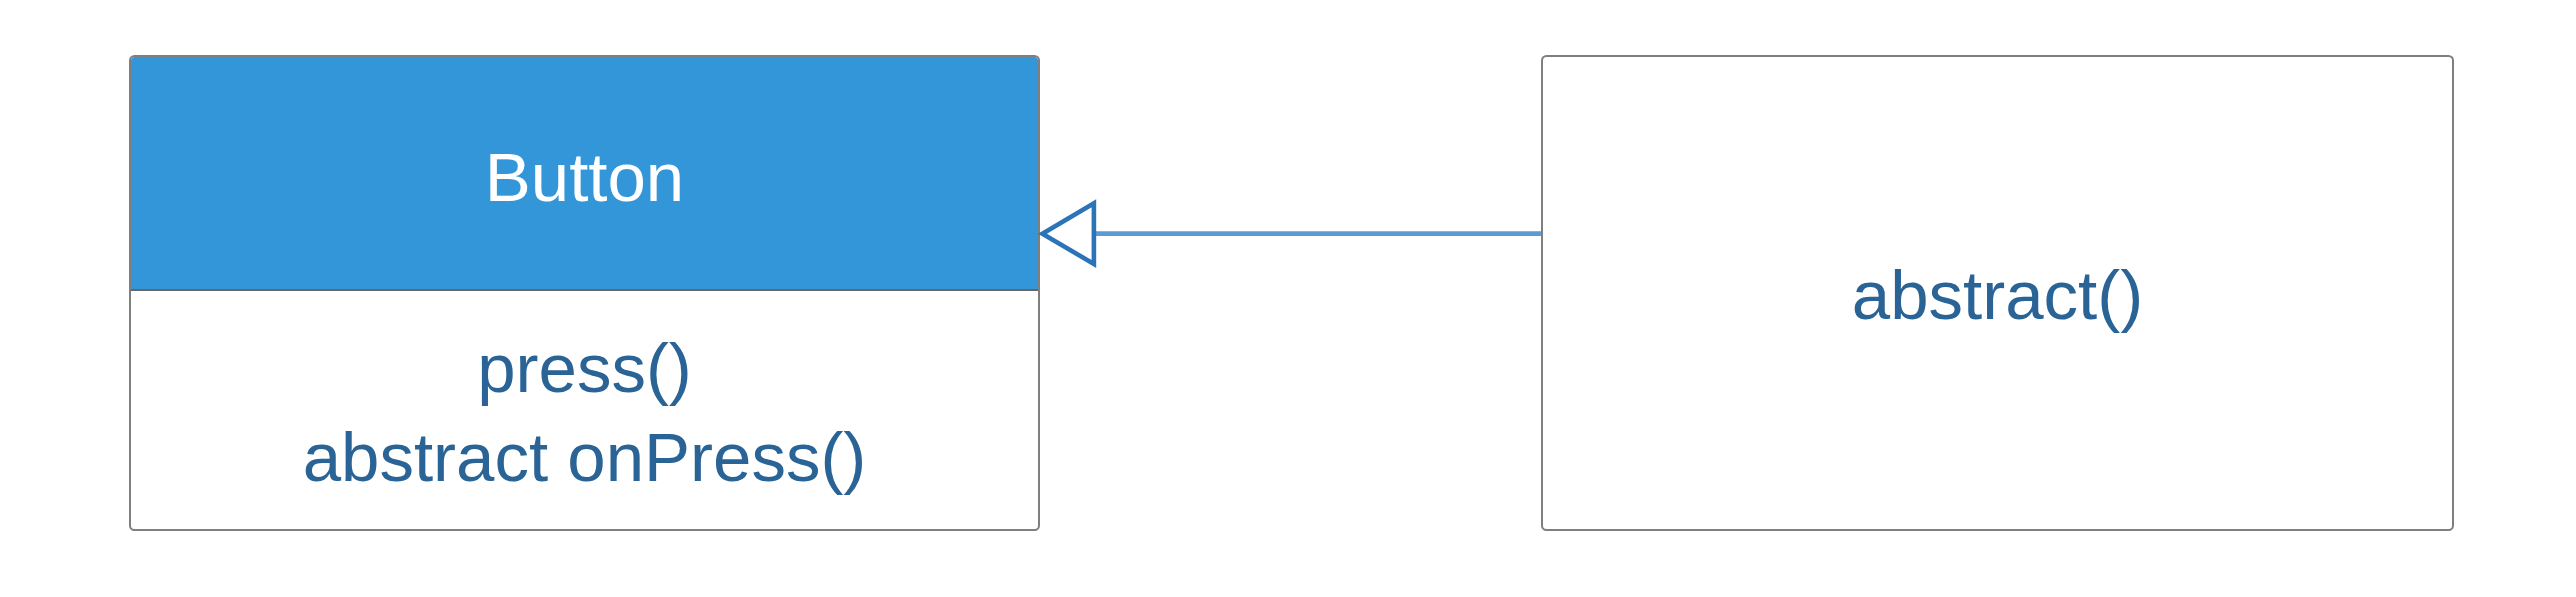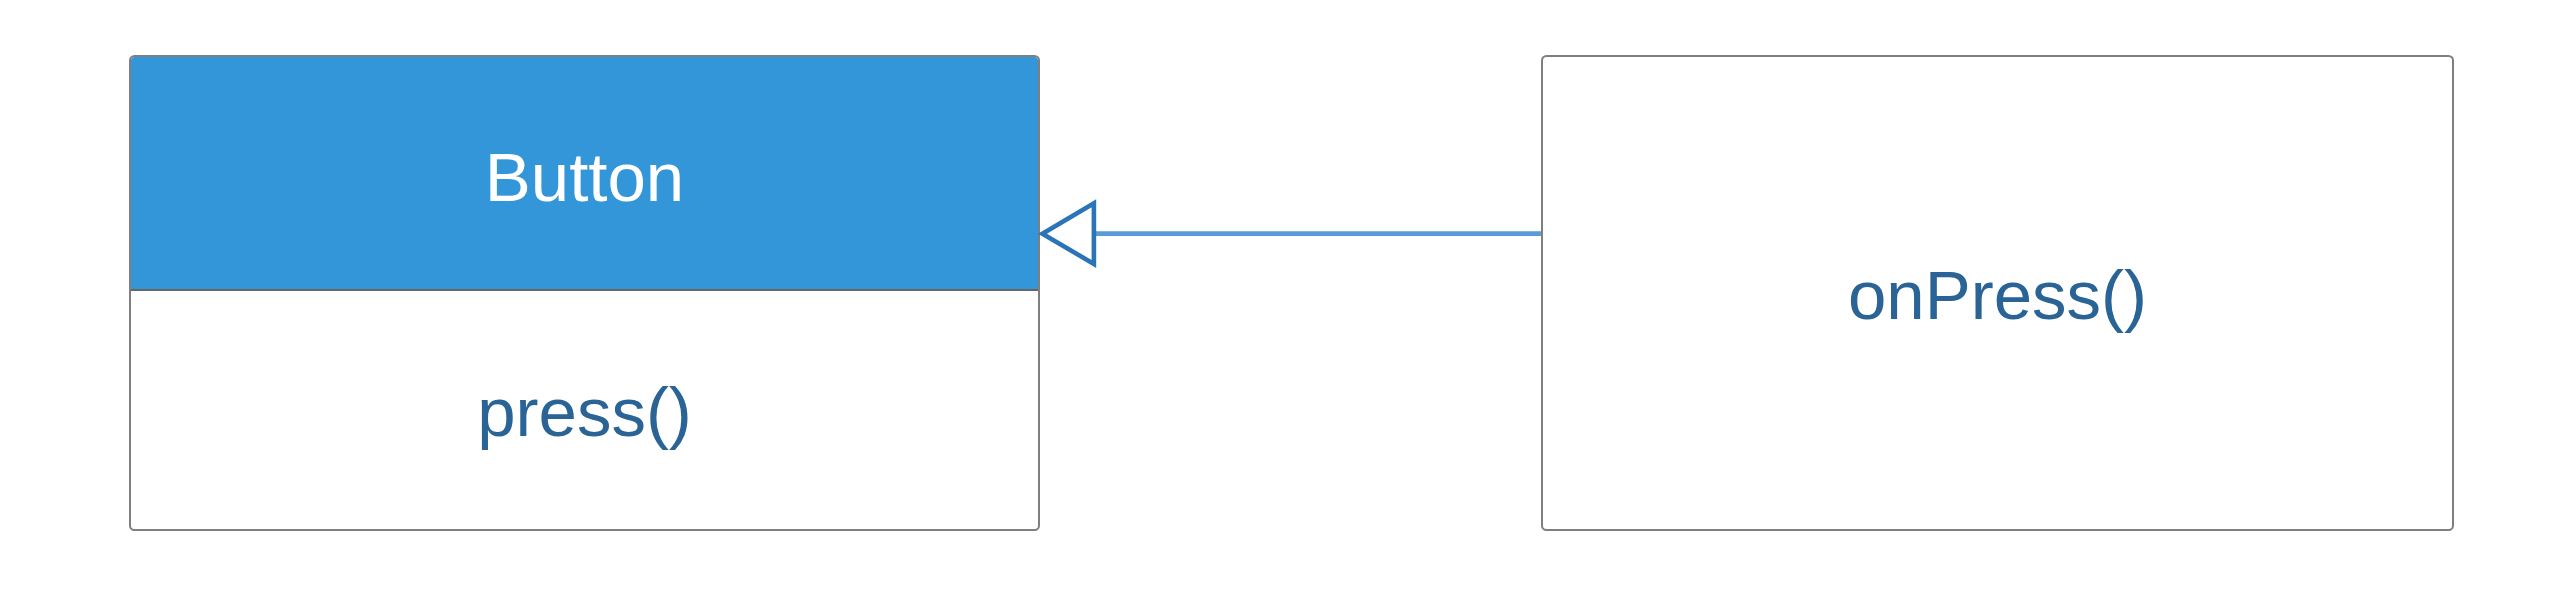--- a/index.html
+++ b/index.html
@@ -76,26 +76,27 @@
 <body>
 
 <div class="canvas">
 
   <div class="class-box button-node">
     <div class="class-header">
       <span>Button</span>
     </div>
     <div class="class-body">
       <div class="member">press()</div>
+      <div class="member">abstract onPress()</div>
     </div>
   </div>
 
   <div class="class-box sendbutton-node">
     <div class="class-body">
-      <div class="member">onPress()</div>
+      <div class="member">abstract()</div>
     </div>
   </div>
 
   <svg class="arrow-layer" viewBox="0 0 2800 649" xmlns="http://www.w3.org/2000/svg">
     <line class="arrow-line" x1="1675" y1="254" x2="1187" y2="254"></line>
     <polygon class="arrow-head" points="1133,254 1189,221 1189,287"></polygon>
   </svg>
 
 </div>
 

